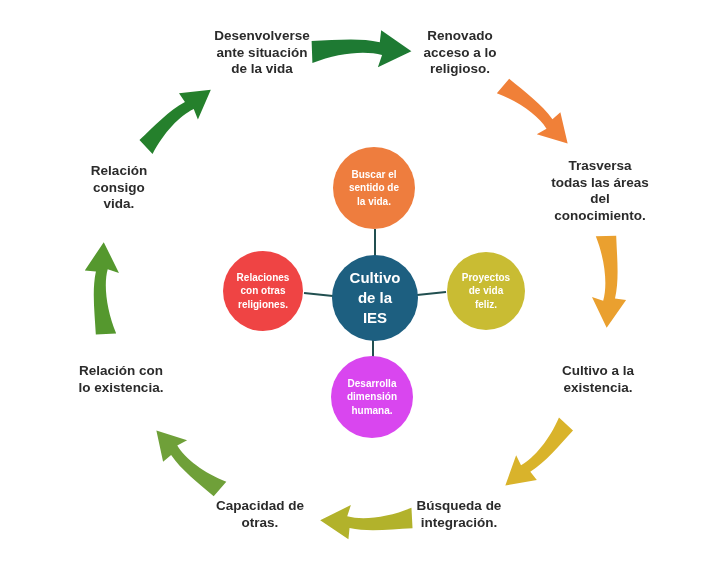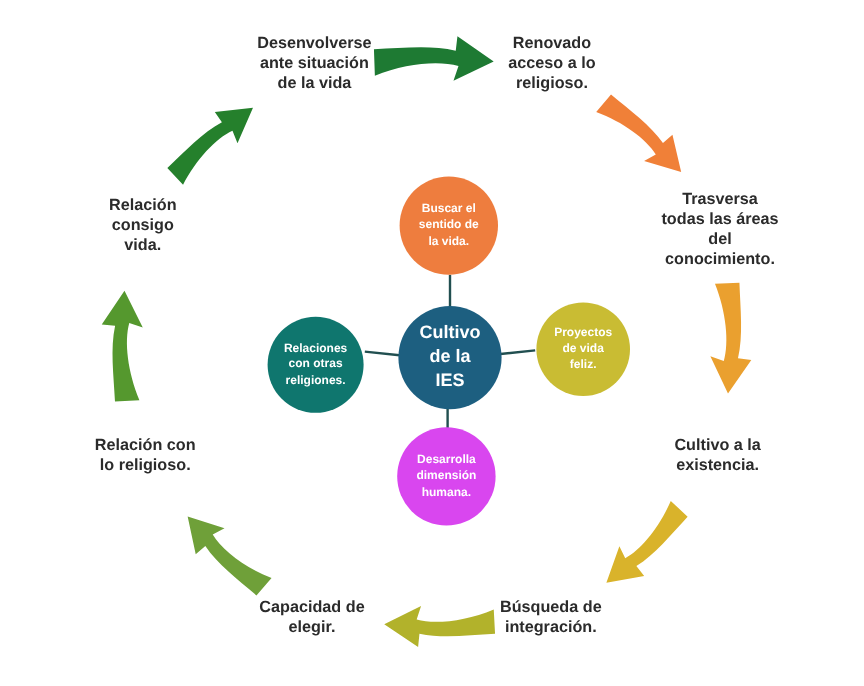--- a/index.html
+++ b/index.html
@@ -28,21 +28,21 @@
     text-align:center;color:#ffffff;white-space:pre-line;
     font-weight:600;font-size:10px;line-height:1.35;
   }
   .hub{
     left:332px;top:255px;width:86px;height:86px;background:#1d5f80;
     font-size:15px;font-weight:700;line-height:1.35;
   }
   .sat-top{left:333px;top:147px;width:82px;height:82px;background:#ee7d3e;}
   .sat-right{left:447px;top:252px;width:78px;height:78px;background:#c9bc33;}
   .sat-bottom{left:331px;top:356px;width:82px;height:82px;background:#d946ef;}
-  .sat-left{left:223px;top:264px;width:80px;height:80px;background:#0f766e;}
+  .sat-left{left:223px;top:251px;width:80px;height:80px;background:#ef4444;}
 </style>
 </head>
 <body>
 
 <div id="canvas">
 
   <svg id="arrow-layer" width="720" height="572" viewBox="0 0 720 572" xmlns="http://www.w3.org/2000/svg">
     <defs>
       <path id="blockArrow" d="M0,12 C28,2 58,0 76,6 L71,19 L108,3 L76,-21 L74,-8 C52,-14 26,-12 0,-12 Z"></path>
     </defs>
@@ -72,23 +72,23 @@
 religioso.</div>
   <div class="cycle-label l3">Trasversa
 todas las áreas
 del
 conocimiento.</div>
   <div class="cycle-label l4">Cultivo a la
 existencia.</div>
   <div class="cycle-label l5">Búsqueda de
 integración.</div>
   <div class="cycle-label l6">Capacidad de
-elegir.</div>
+otras.</div>
   <div class="cycle-label l7">Relación con
-lo religioso.</div>
+lo existencia.</div>
   <div class="cycle-label l8">Relación
 consigo
 vida.</div>
 
   <div class="node hub">Cultivo
 de la
 IES</div>
   <div class="node sat-top">Buscar el
 sentido de
 la vida.</div>

